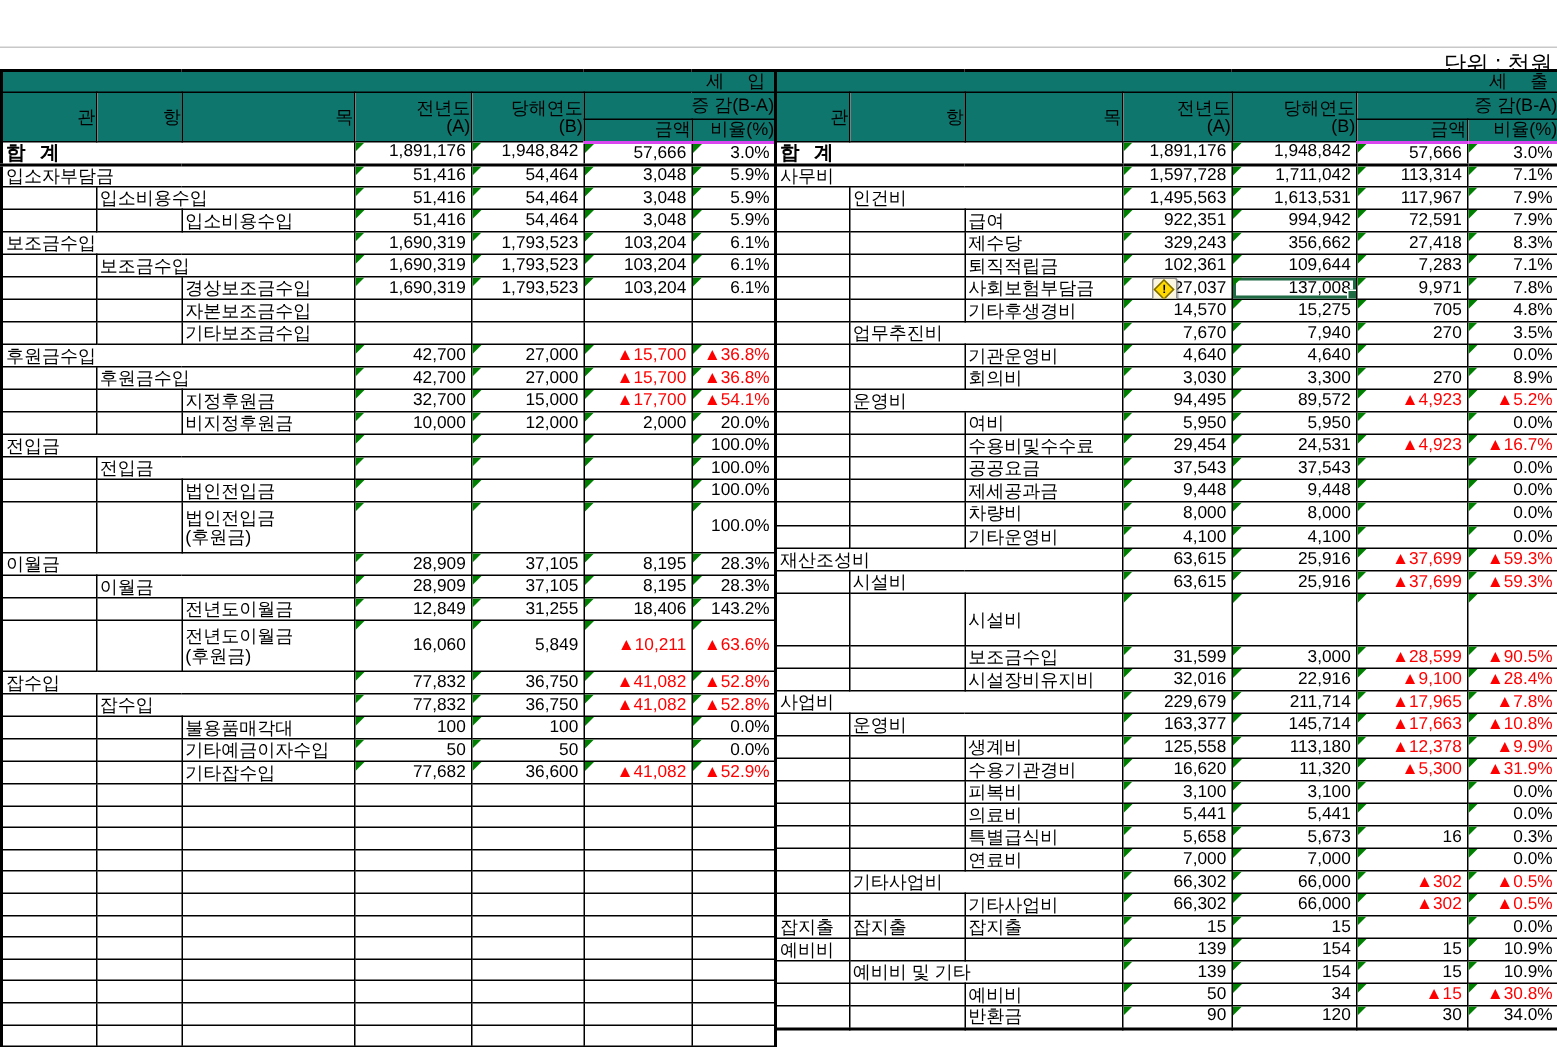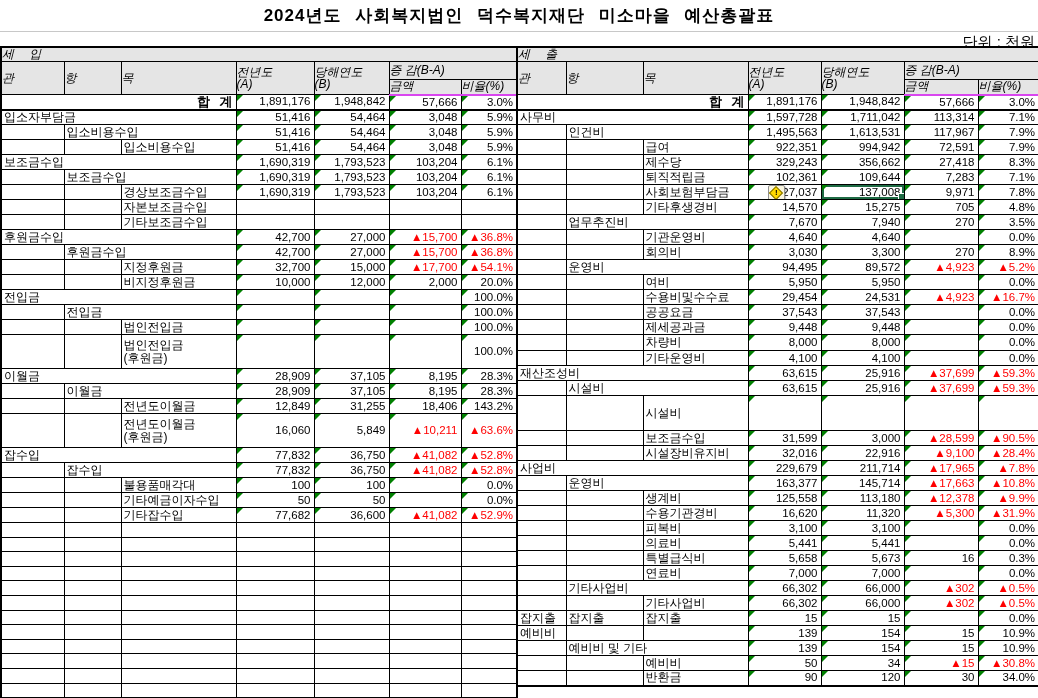--- a/index.html
+++ b/index.html
@@ -8,54 +8,53 @@
   .title{position:absolute;top:4px;left:0;width:100%;text-align:center;
          font-size:17px;font-weight:bold;letter-spacing:1px;word-spacing:8px;}
   .title-rule{position:absolute;top:31px;left:0;width:100%;height:1px;background:#c8c8c8;}
   .unit{position:absolute;top:33px;right:3px;font-size:15px;}
   table.budget{position:absolute;top:46px;border-collapse:collapse;table-layout:fixed;
                border:2px solid #000;}
   table.budget.left{left:0;width:516px;}
   table.budget.right{left:516px;width:522px;}
   th,td{border:1px solid #000;overflow:hidden;padding:0;vertical-align:middle;
         font-size:11.5px;line-height:13px;}
-  thead th{background:#e5e5e5;font-weight:normal;text-align:left;font-size:12px;font-style:italic;}
+  thead th{background:#0f766e;font-weight:normal;text-align:right;font-size:12px;}
   tr.band{height:12px;}
   tr.band th{letter-spacing:6px;font-size:12px;}
   tr.hdr1{height:18px;}
   tr.hdr2{height:15px;}
   tr.hdr2 th{border-bottom:2px solid #d946ef;}
   th.two{line-height:12px;}
   tbody tr{height:15px;}
   tbody tr.h34{height:34px;}
   tbody tr.h31{height:16px;}
   tbody tr.h35{height:35px;}
   tbody tr.filler{height:14.6px;}
   td.lbl{text-align:left;padding-left:2px;font-size:12px;white-space:pre-line;}
   td.num{text-align:right;padding-right:3px;position:relative;}
   tr.total td{border-bottom:2px solid #000;}
-  tr.total td.lbl{text-align:right;font-weight:bold;font-size:13px;letter-spacing:3px;}
+  tr.total td.lbl{text-align:left;font-weight:bold;font-size:13px;letter-spacing:3px;}
   td.tri::before{content:'';position:absolute;top:0;left:0;width:0;height:0;
                  border-top:6px solid #008000;border-right:6px solid transparent;}
   td.neg{color:#ff0000;margin-left:16px;}
   td.sel{box-shadow:inset 0 0 0 2px #1e6b44;}
   .fill-handle{position:absolute;right:-1px;bottom:-1px;width:5px;height:5px;
                background:#1e6b44;border:1px solid #fff;}
   .warn-btn{position:absolute;left:19px;top:0px;width:15px;height:14px;
             background:#faf6e0;border:1px solid #909090;border-radius:2px;
             display:flex;align-items:center;justify-content:center;box-shadow:1px 1px 1px rgba(0,0,0,.25);}
   .warn-diamond{width:8px;height:8px;background:#ffd900;border:1px solid #7a6a00;
                 transform:rotate(45deg);display:flex;align-items:center;justify-content:center;}
   .warn-diamond span{transform:rotate(-45deg);font-size:8px;font-weight:bold;color:#000;line-height:8px;}
 </style>
 </head>
 <body>
 
 <div class="sheet">
-  <div class="title">2024년도 사회복지법인 덕수복지재단 미소마을 예산총괄표</div>
   <div class="title-rule"></div>
   <div class="unit">단위 : 천원</div>
 
   <table class="budget left">
     <colgroup>
       <col style="width:63px">
         <col style="width:57px">
         <col style="width:115px">
       <col style="width:78px">
         <col style="width:75px">

